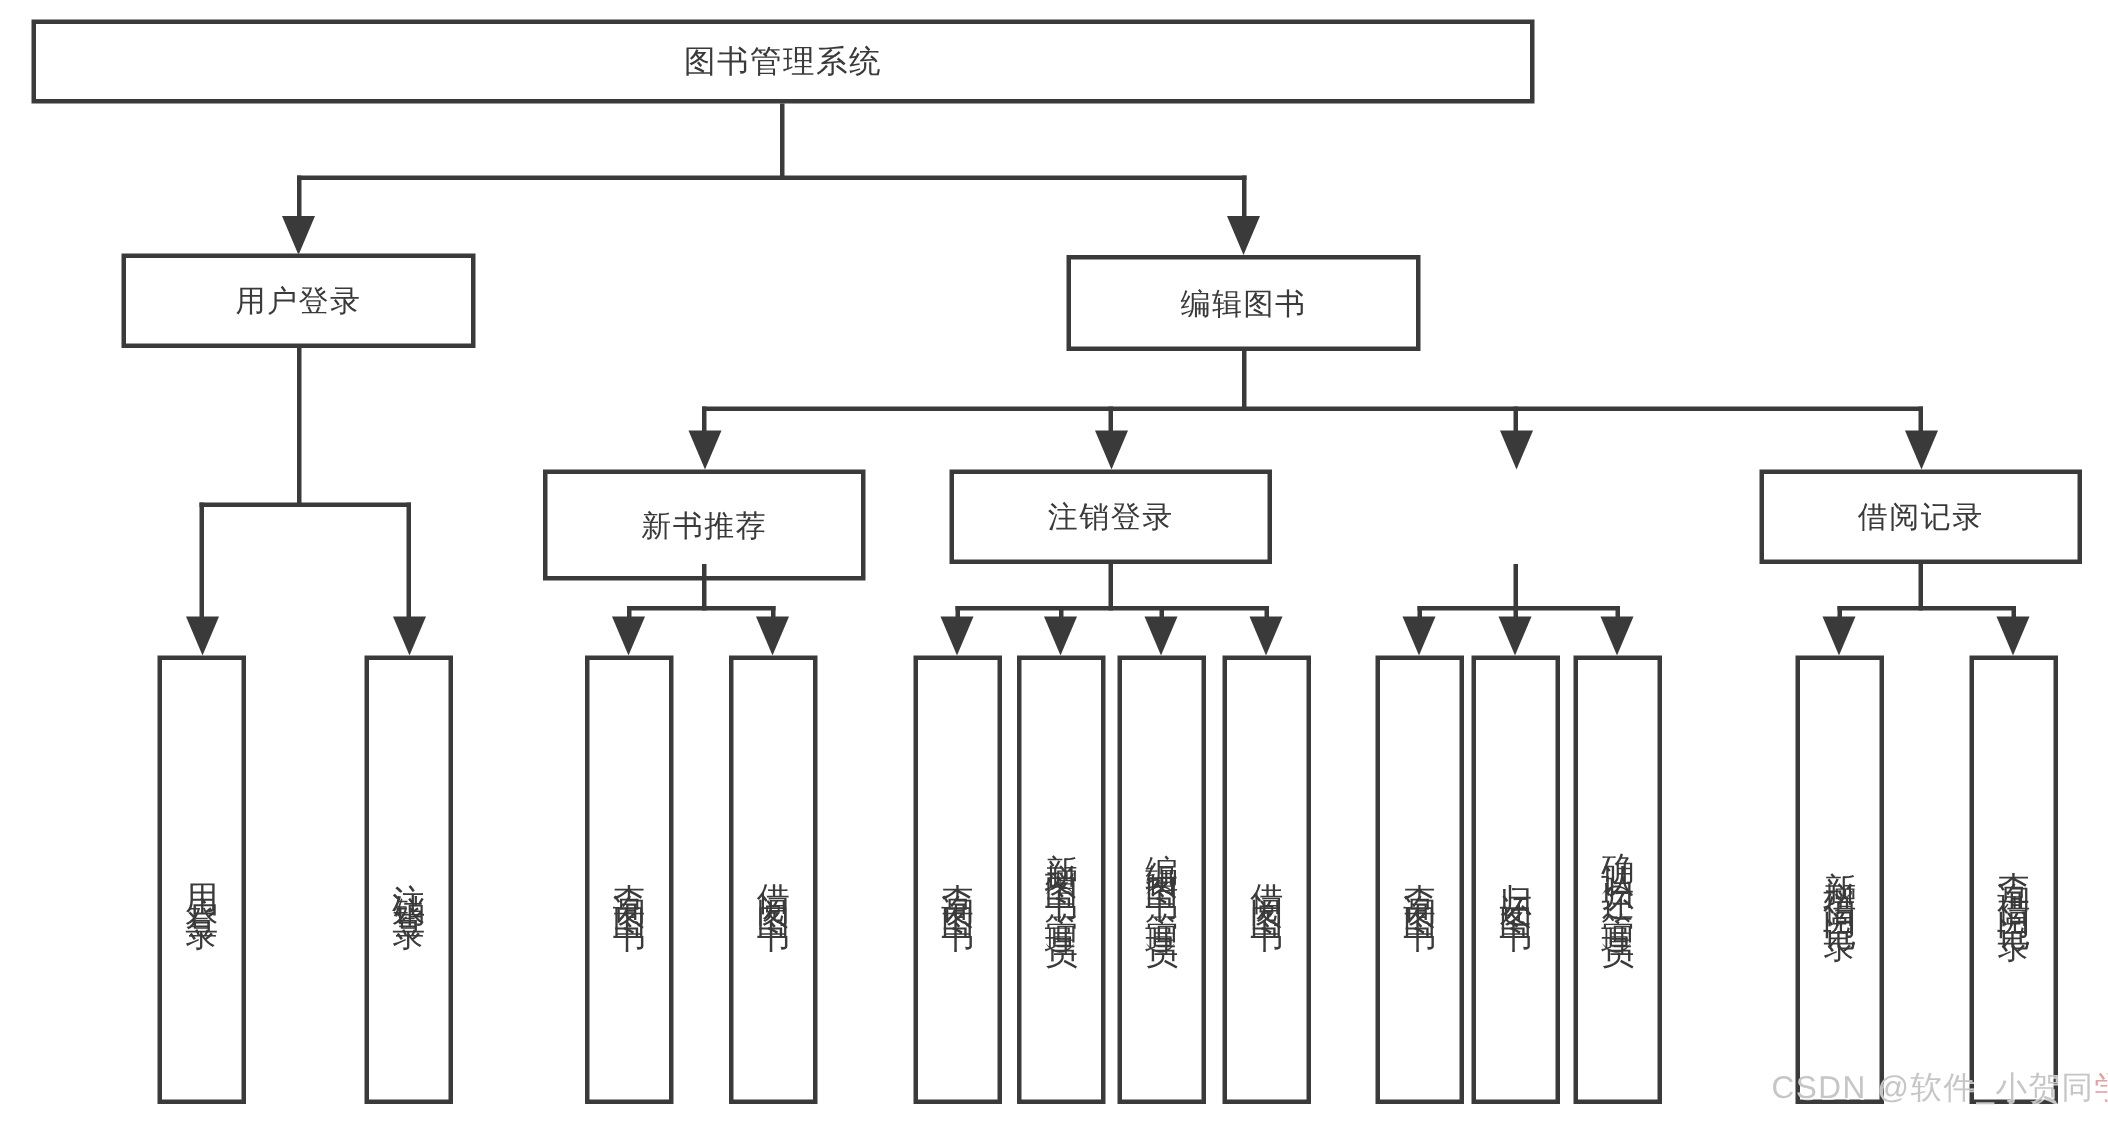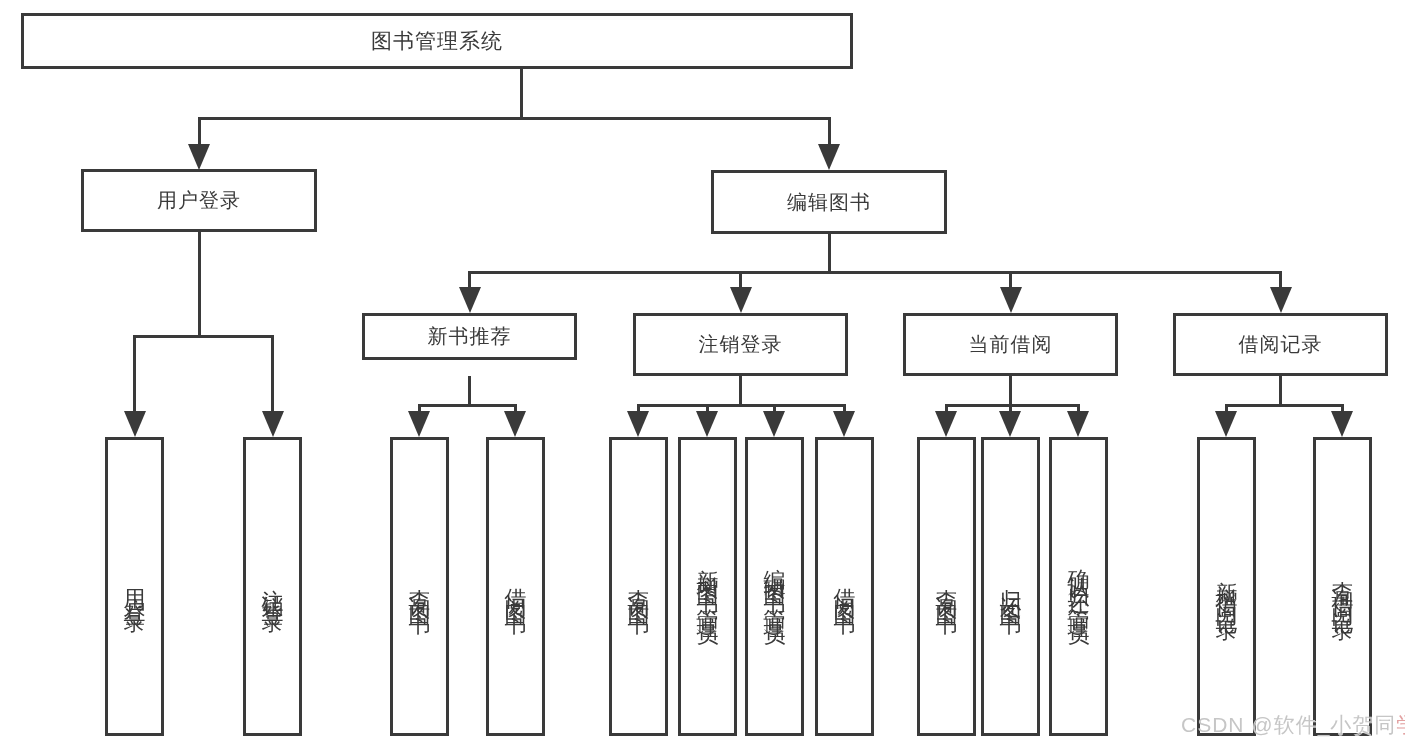--- a/index.html
+++ b/index.html
@@ -58,21 +58,21 @@
     white-space: nowrap;
     text-shadow: 1px 1px 0 rgba(255,255,255,0.7);
   }
   .watermark .accent { color: #e2a1a1; }
 </style>
 </head>
 <body>
 
 <div class="stage">
 
-  <div class="box title-box" style="left:21px;top:13px;width:832px;height:56px;">图书管理系统</div>
+  <div class="box title-box" style="left:21px;top:13px;width:1002px;height:56px;">图书管理系统</div>
 
   <div class="vline" style="left:520px;top:69px;height:50px;"></div>
   <div class="hline" style="left:198px;top:117px;width:633px;"></div>
   <div class="vline" style="left:198px;top:117px;height:30px;"></div>
   <div class="tri" style="left:188px;top:144px;"></div>
   <div class="vline" style="left:828px;top:117px;height:30px;"></div>
   <div class="tri" style="left:818px;top:144px;"></div>
 
   <div class="box" style="left:81px;top:169px;width:236px;height:63px;">用户登录</div>
   <div class="box" style="left:711px;top:170px;width:236px;height:64px;">编辑图书</div>
@@ -88,23 +88,22 @@
   <div class="hline" style="left:468px;top:271px;width:814px;"></div>
   <div class="vline" style="left:468px;top:271px;height:20px;"></div>
   <div class="tri" style="left:459px;top:287px;"></div>
   <div class="vline" style="left:739px;top:271px;height:20px;"></div>
   <div class="tri" style="left:730px;top:287px;"></div>
   <div class="vline" style="left:1009px;top:271px;height:20px;"></div>
   <div class="tri" style="left:1000px;top:287px;"></div>
   <div class="vline" style="left:1279px;top:271px;height:20px;"></div>
   <div class="tri" style="left:1270px;top:287px;"></div>
 
-  <div class="box" style="left:362px;top:313px;width:215px;height:47px;">新书推荐</div>
+  <div class="box" style="left:362px;top:313px;width:215px;height:74px;">新书推荐</div>
   <div class="box" style="left:633px;top:313px;width:215px;height:63px;">注销登录</div>
-  <div class="box" style="left:903px;top:313px;width:215px;height:63px;">当前借阅</div>
   <div class="box" style="left:1173px;top:313px;width:215px;height:63px;">借阅记录</div>
 
   <div class="vline" style="left:468px;top:376px;height:31px;"></div>
   <div class="hline" style="left:418px;top:404px;width:99px;"></div>
   <div class="vline" style="left:418px;top:404px;height:11px;"></div>
   <div class="tri" style="left:408px;top:411px;"></div>
   <div class="vline" style="left:514px;top:404px;height:11px;"></div>
   <div class="tri" style="left:504px;top:411px;"></div>
 
   <div class="vline" style="left:739px;top:376px;height:31px;"></div>

